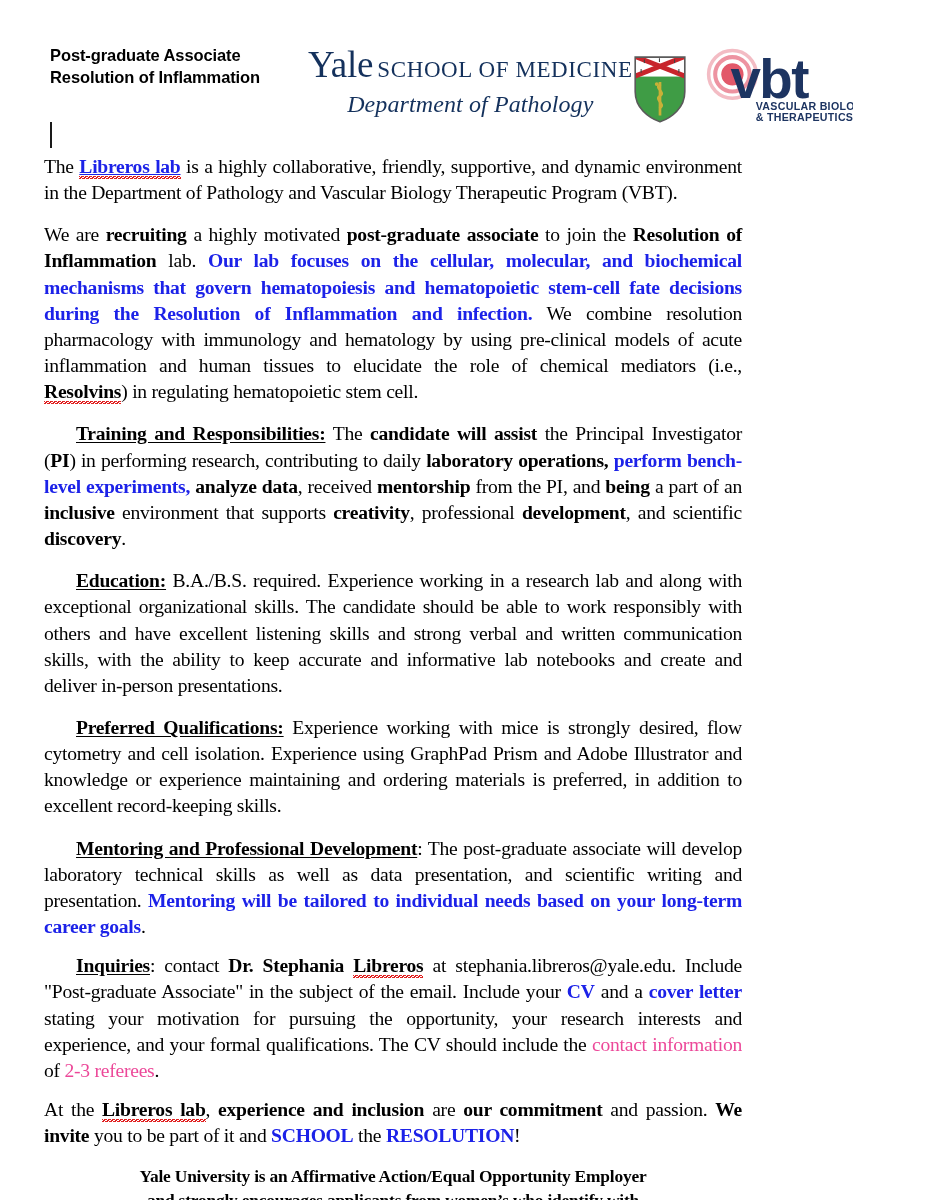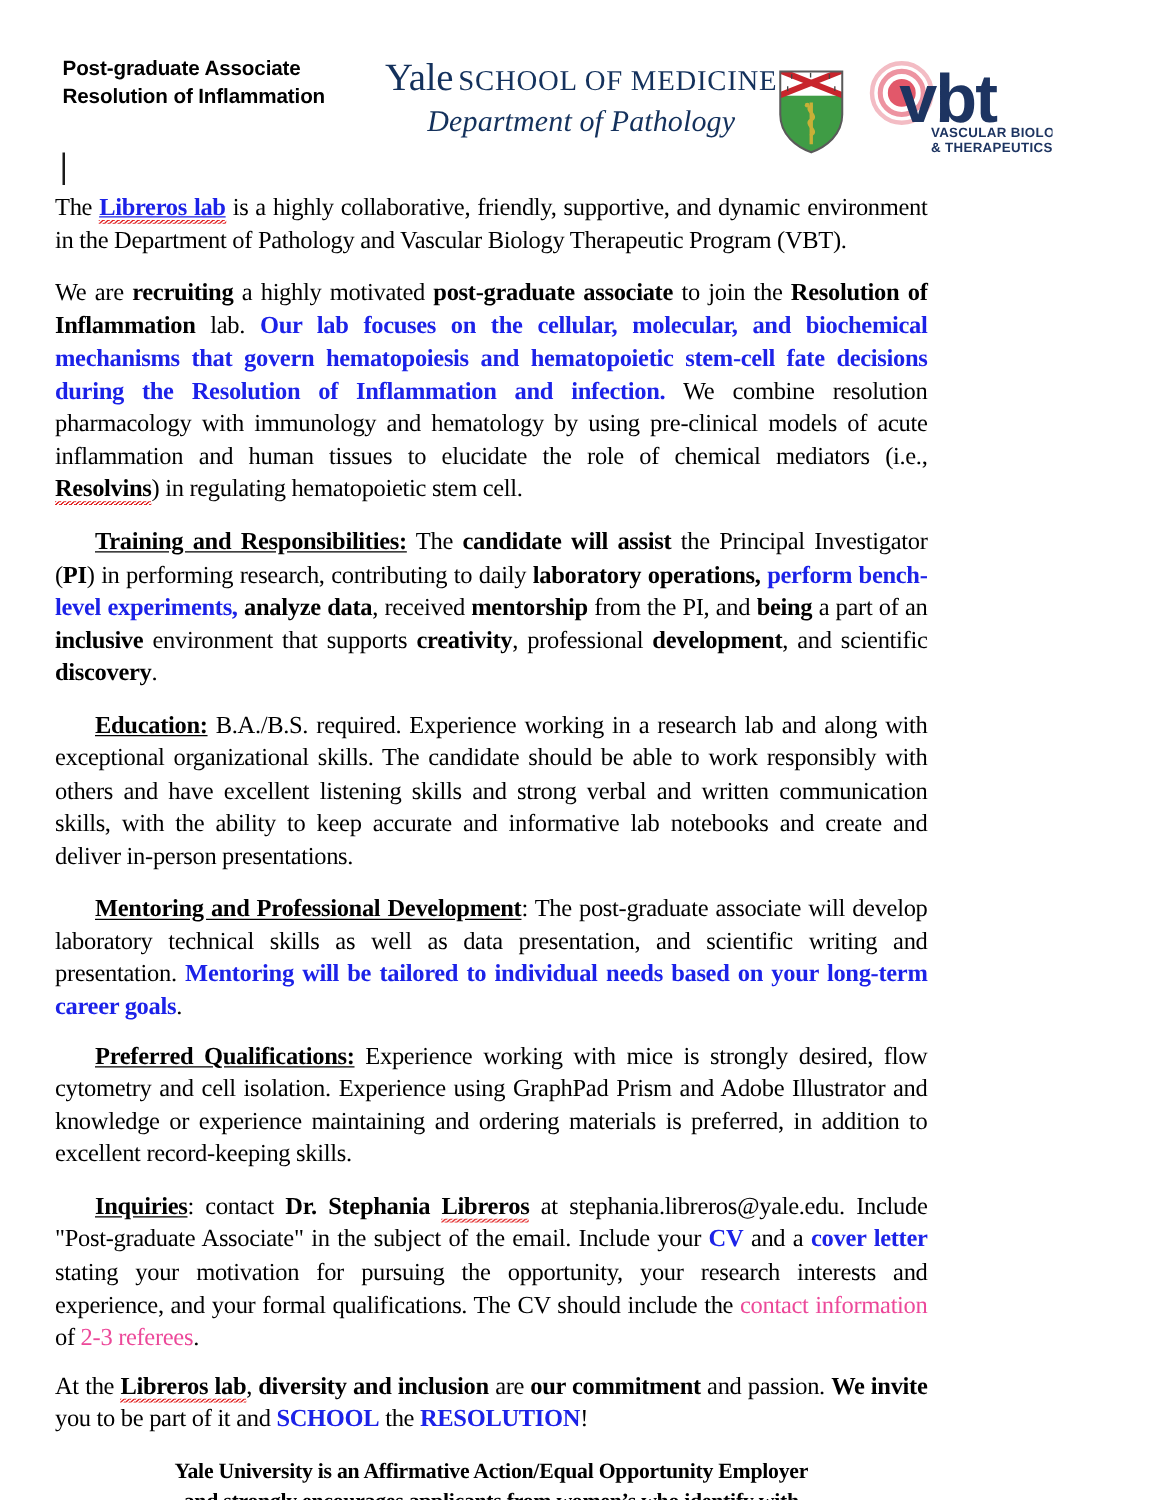--- a/index.html
+++ b/index.html
@@ -53,21 +53,21 @@
     padding-top: 2px;
     margin-left: -12px;
   }
   .yale-line1 {
     font-family: "Liberation Serif", serif;
     color: #14315c;
     white-space: nowrap;
     line-height: 1.05;
   }
   .yale-word {
-    font-size: 31px;
+    font-size: 37px;
     letter-spacing: -0.2px;
   }
   .yale-smallcaps {
     font-size: 23px;
     letter-spacing: 0.6px;
   }
   .yale-line2 {
     font-family: "Liberation Serif", serif;
     color: #14315c;
     font-style: italic;
@@ -253,24 +253,24 @@
     <span class="caret"></span>
 
     <p class="para"><span>The </span><span class="lab-link">Libreros lab</span><span> is a highly collaborative, friendly, supportive, and dynamic environment in the Department of Pathology and Vascular Biology Therapeutic Program (VBT).</span></p>
 
     <p class="para"><span>We are </span><b>recruiting</b><span> a highly motivated </span><b>post-graduate associate</b><span> to join the </span><b>Resolution of Inflammation</b><span> lab. </span><span class="blue">Our lab focuses on the cellular, molecular, and biochemical mechanisms that govern hematopoiesis and hematopoietic stem-cell fate decisions during the Resolution of Inflammation and infection.</span><span>  We combine resolution pharmacology with immunology and hematology by using pre-clinical models of acute inflammation and human tissues to elucidate the role of chemical mediators (i.e., </span><span class="lab-plain">Resolvins</span><span>) in regulating hematopoietic stem cell.</span></p>
 
     <p class="para"><span class="section-head">Training and Responsibilities:</span><span> The </span><b>candidate will assist</b><span> the Principal Investigator (</span><b>PI</b><span>) in performing research, contributing to daily </span><b>laboratory operations,</b><span> </span><span class="blue">perform bench-level experiments,</span><span> </span><b>analyze data</b><span>, received </span><b>mentorship</b><span> from the PI, and </span><b>being</b><span> a part of an </span><b>inclusive</b><span> environment that supports </span><b>creativity</b><span>, professional </span><b>development</b><span>, and scientific </span><b>discovery</b><span>.</span></p>
 
     <p class="para"><span class="section-head">Education:</span><span> B.A./B.S. required. Experience working in a research lab and along with exceptional organizational skills. The candidate should be able to work responsibly with others and have excellent listening skills and strong verbal and written communication skills, with the ability to keep accurate and informative lab notebooks and create and deliver in-person presentations.</span></p>
 
+    <p class="para"><span class="section-head">Preferred Qualifications:</span><span> Experience working with mice is strongly desired, flow cytometry and cell isolation. Experience using GraphPad Prism and Adobe Illustrator and knowledge or experience maintaining and ordering materials is preferred, in addition to excellent record-keeping skills.</span></p>
+
     <p class="para tight"><span class="section-head">Mentoring and Professional Development</span><span>: The post-graduate associate will develop laboratory technical skills as well as data presentation, and scientific writing and presentation. </span><span class="blue">Mentoring will be tailored to individual needs based on your long-term career goals</span><span>.</span></p>
 
-    <p class="para"><span class="section-head">Preferred Qualifications:</span><span> Experience working with mice is strongly desired, flow cytometry and cell isolation. Experience using GraphPad Prism and Adobe Illustrator and knowledge or experience maintaining and ordering materials is preferred, in addition to excellent record-keeping skills.</span></p>
-
     <p class="para tight"><span class="section-head">Inquiries</span><span>: contact </span><b>Dr. Stephania </b><span class="spellcheck-b">Libreros</span><span> at stephania.libreros@yale.edu. Include "Post-graduate Associate" in the subject of the email. Include your </span><span class="blue">CV</span><span> and a </span><span class="blue">cover letter</span><span> stating your motivation for pursuing the opportunity, your research interests and experience, and your formal qualifications. The CV should include the </span><span class="blue-reg">contact information</span><span> of </span><span class="blue-reg">2-3 referees</span><span>.</span></p>
 
-    <p class="para"><span>At the </span><span class="lab-plain">Libreros lab</span><span>, </span><b>diversity and inclusion</b><span> are </span><b>our commitment</b><span> and passion. </span><b>We invite</b><span> you to be part of it and </span><span class="blue">SCHOOL</span><span> the </span><span class="blue">RESOLUTION</span><span>!</span></p>
+    <p class="para"><span>At the </span><span class="lab-plain">Libreros lab</span><span>, </span><b>experience and inclusion</b><span> are </span><b>our commitment</b><span> and passion. </span><b>We invite</b><span> you to be part of it and </span><span class="blue">SCHOOL</span><span> the </span><span class="blue">RESOLUTION</span><span>!</span></p>
 
     <div class="footer">Yale University is an Affirmative Action/Equal Opportunity Employer and strongly encourages applicants from women’s who identify with groups traditional underrepresented in science and medicine, person with disabilities and protected veterans.</div>
 
   </div>
 </div>
 
 </body></html>

